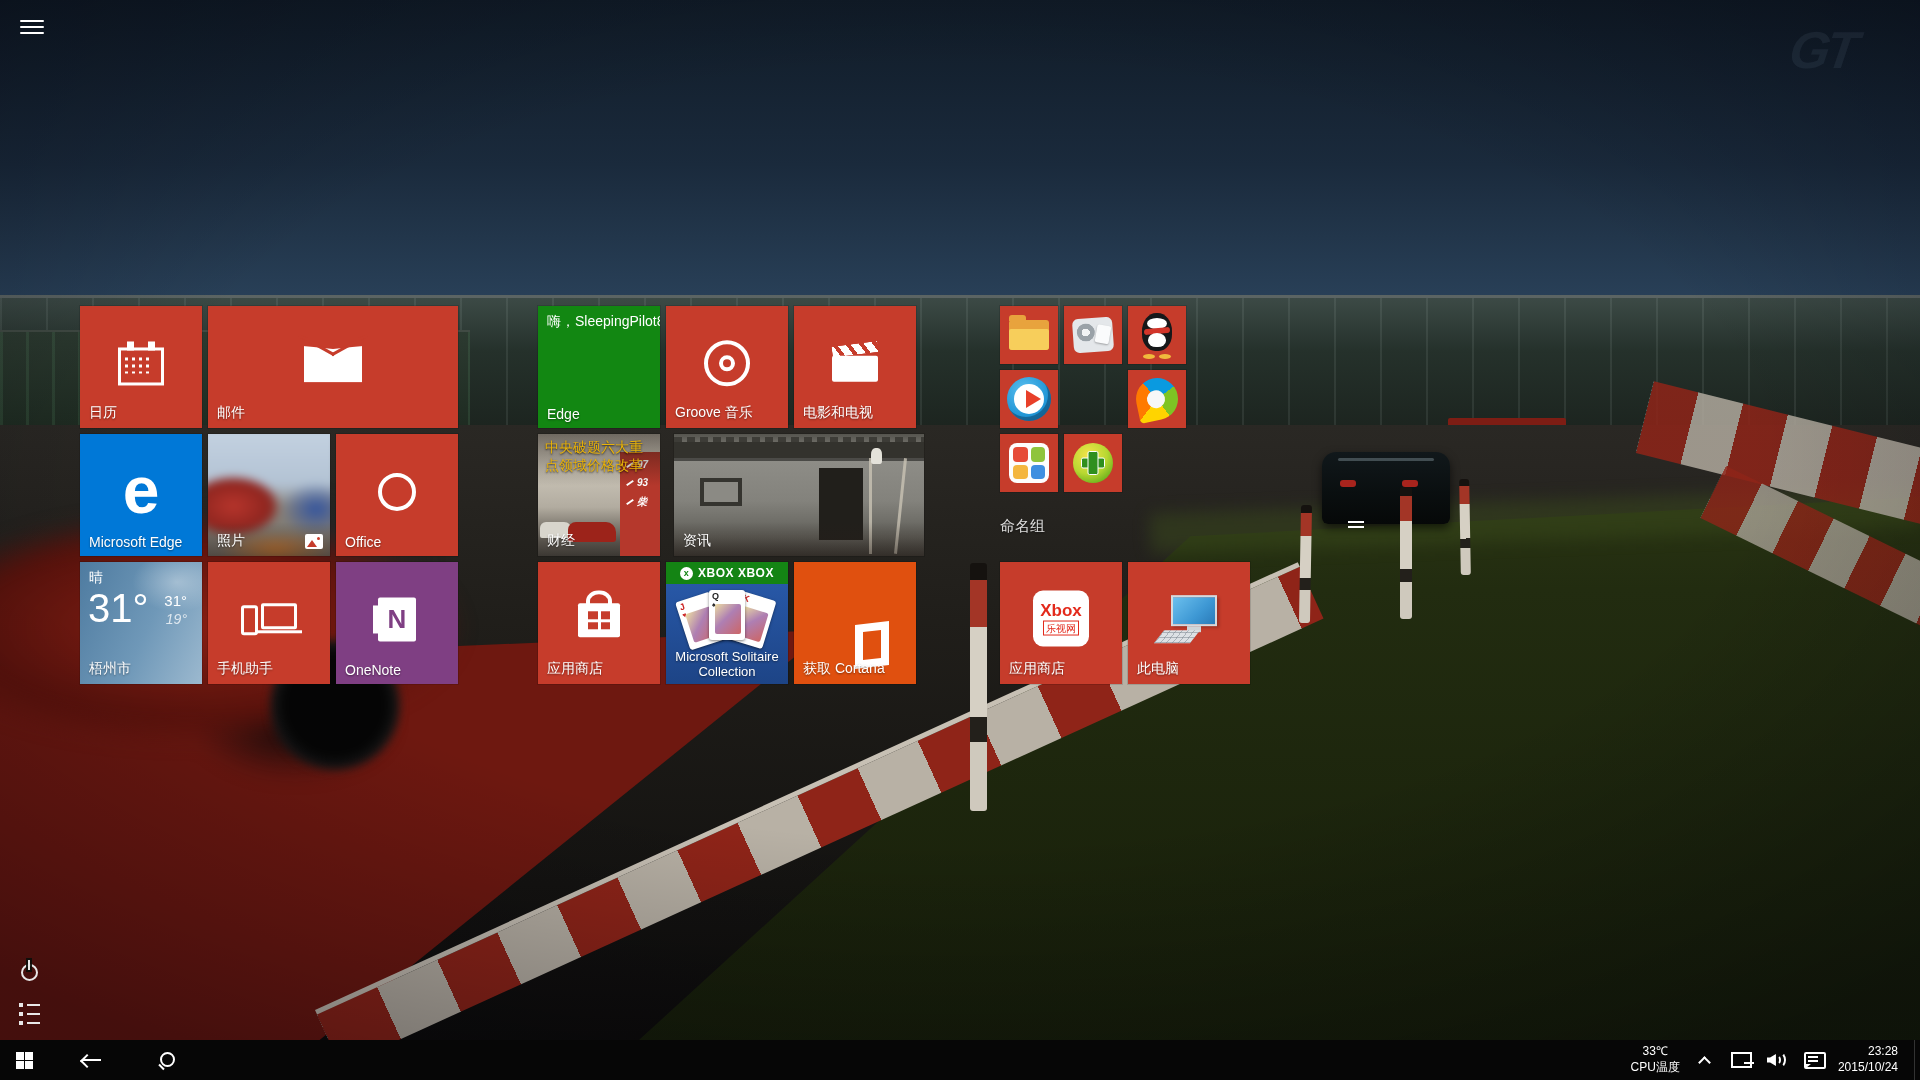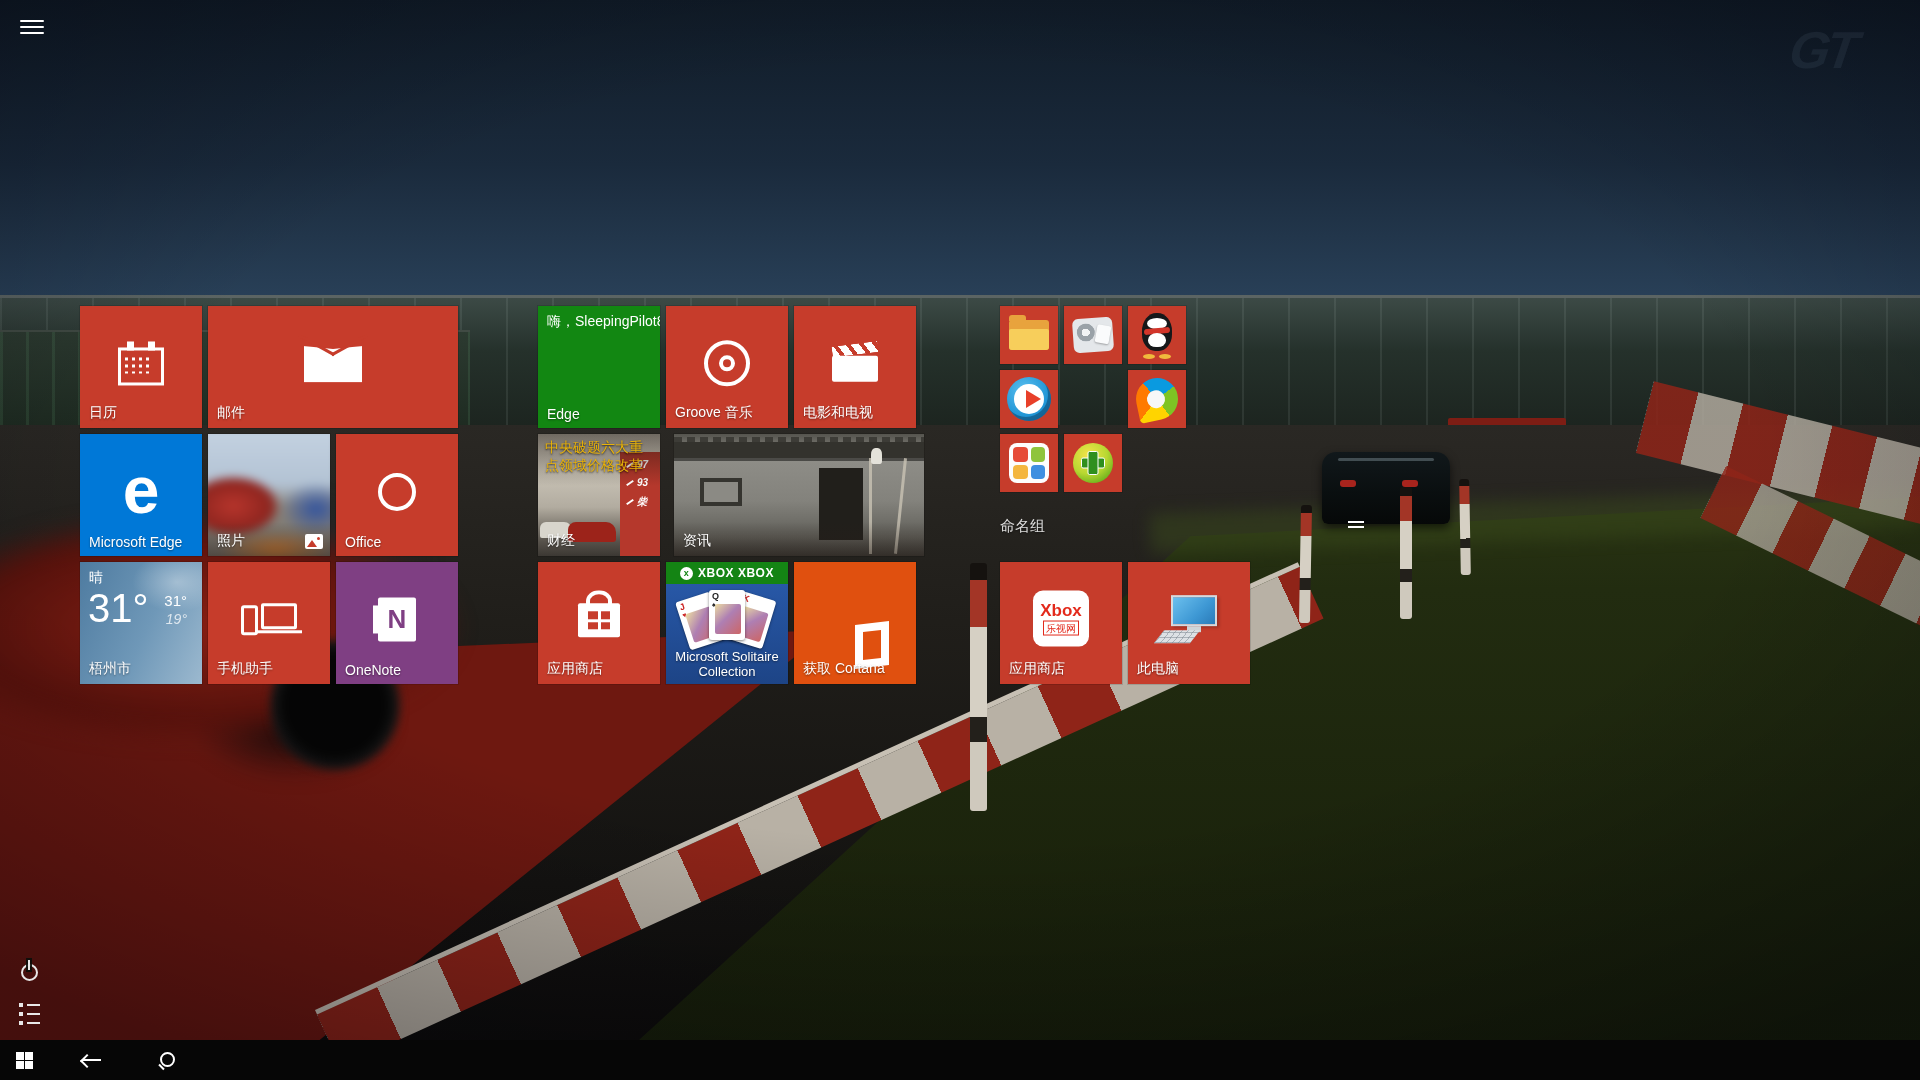--- a/index.html
+++ b/index.html
@@ -521,15 +521,43 @@
           <i></i>
         </span>
     </div>
     <div class="tb-btn back-btn">
       <span class="back-glyph"></span>
     </div>
     <div class="tb-btn search-btn">
       <span class="search-glyph"></span>
     </div>
     <div class="tb-spacer"></div>
+    <div class="tray">
+      <div class="tb-text">
+        <div>33℃</div>
+        <div>CPU温度</div>
+      </div>
+      <div class="tb-btn">
+        <span class="chev"></span>
+      </div>
+      <div class="tb-btn">
+        <span class="net-glyph"></span>
+      </div>
+      <div class="tb-btn">
+        <span class="vol-glyph">
+            <i></i>
+            <i></i>
+          </span>
+      </div>
+      <div class="tb-btn">
+        <span class="ac-glyph">
+            <i></i>
+          </span>
+      </div>
+      <div class="tb-text tb-clock">
+        <div>23:28</div>
+        <div>2015/10/24</div>
+      </div>
+      <div class="tb-edge"></div>
+    </div>
   </div>
 
 </div>
 
 </body></html>

